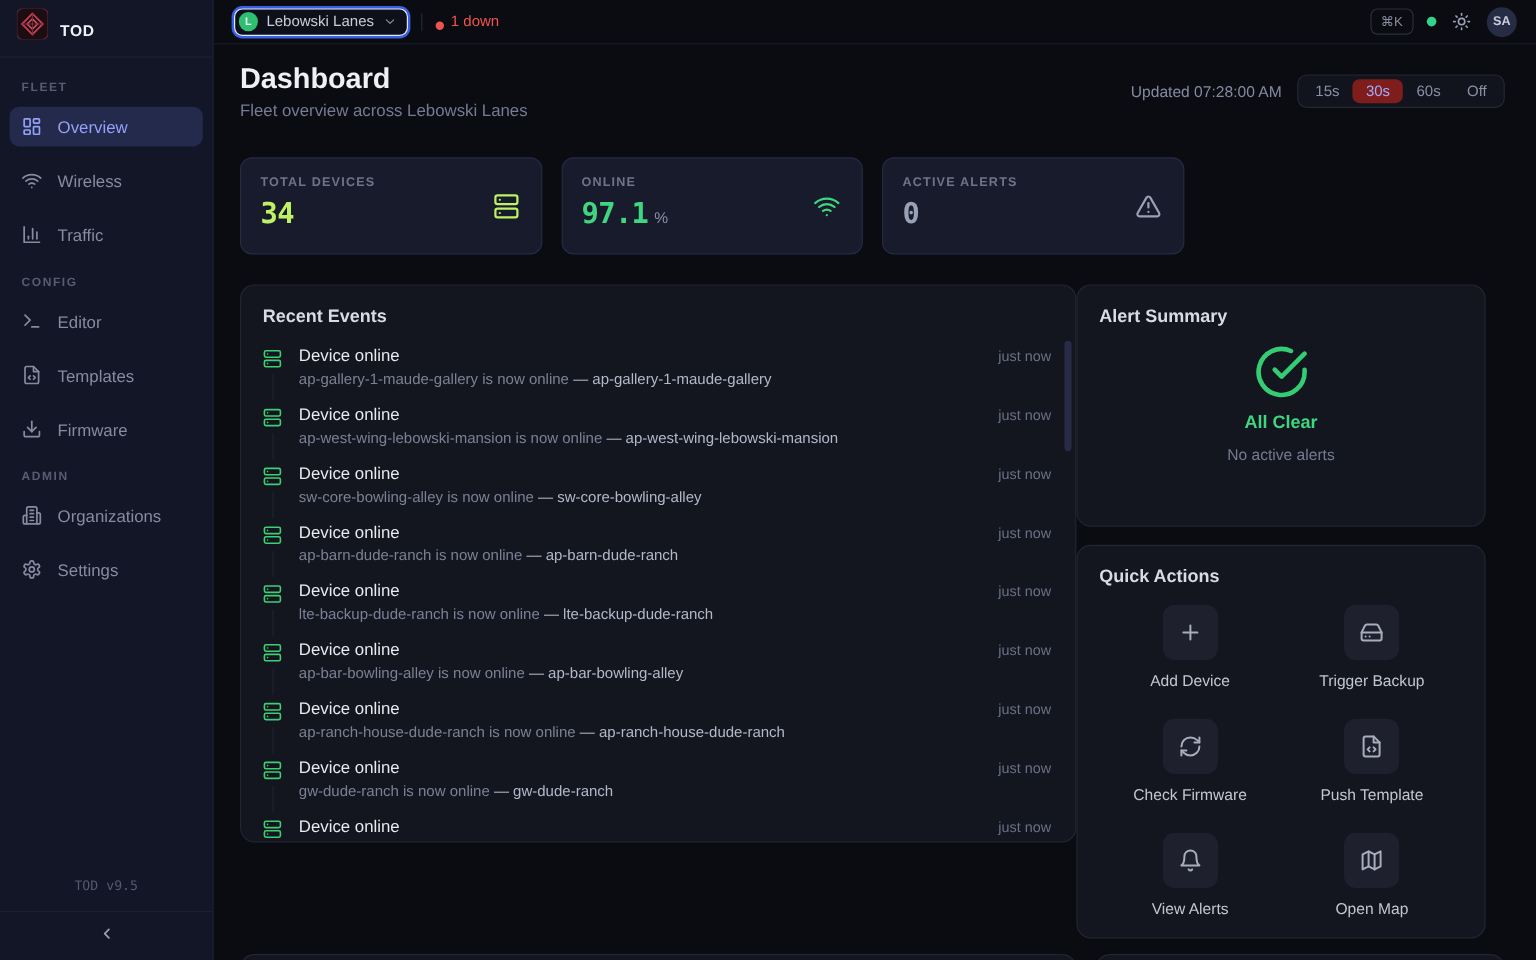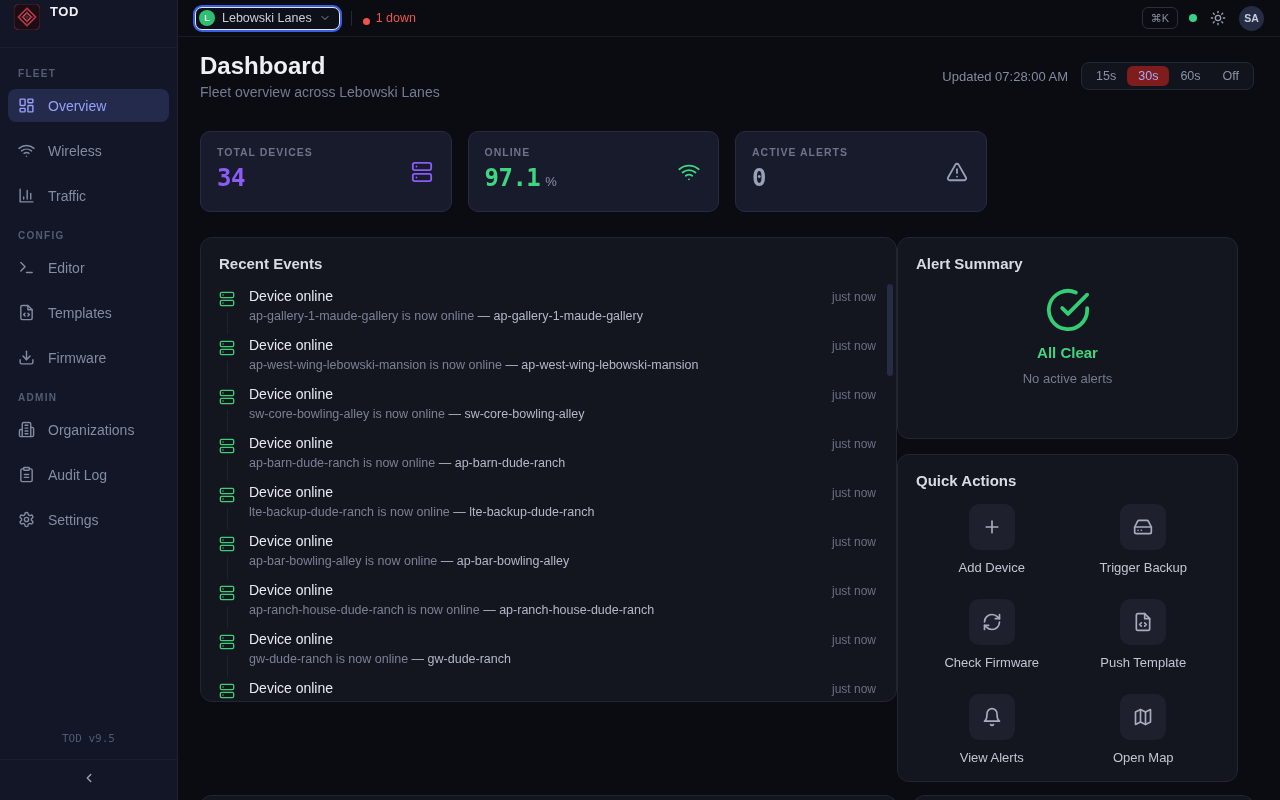--- a/index.html
+++ b/index.html
@@ -7,21 +7,21 @@
   body {
     width:1280px; height:800px; overflow:hidden;
     background:#0b0c11; color:#e6e8f0;
     font-family:"Liberation Sans","DejaVu Sans",sans-serif;
     -webkit-font-smoothing:antialiased;
   }
   .app { display:flex; width:1280px; height:800px; }
 
   
   .sidebar { width:178px; min-width:178px; background:#121626; border-right:1px solid #1d2132; display:flex; flex-direction:column; }
-  .sidebar-header { height:48px; display:flex; align-items:flex-start; gap:10px; padding:4px 14px; border-bottom:1px solid #1b2031; }
+  .sidebar-header { height:48px; display:flex; align-items:flex-end; gap:10px; padding:14px 14px; border-bottom:1px solid #1b2031; }
   .logo { width:26px; height:26px; flex:none; }
   .brand { font-size:13px; font-weight:700; letter-spacing:0.6px; color:#f0f1f6; }
   .nav { flex:1; padding:16px 8px 0; overflow:hidden; }
   .nav-section-label { font-size:10px; font-weight:700; letter-spacing:1.3px; color:#565c73; padding:0 10px; margin:4px 0 10px; }
   .nav-section-label + .nav-section-label, .nav-gap { margin-top:18px; }
   .nav-item { display:flex; align-items:center; gap:13px; width:100%; padding:8px 10px; margin-bottom:12px;
     border:none; border-radius:8px; background:transparent; color:#858ba0; font-size:14px; text-align:left; cursor:pointer;
     font-family:inherit; }
   .nav-item.active { background:#242a4c; color:#95a0f8; }
   .ni-icon { width:17px; height:17px; display:flex; }
@@ -65,21 +65,21 @@
 
   
   .stats { display:grid; grid-template-columns:repeat(4,1fr); gap:16px; margin-bottom:25px; }
   .stat-card { position:relative; height:81px; background:#181b2c; border:1px solid #272b42; border-radius:10px; padding:14px 16px; }
   .stat-label { font-size:10.5px; font-weight:600; letter-spacing:1px; color:#6e7389; }
   .stat-value-row { margin-top:6px; display:flex; align-items:baseline; gap:5px; }
   .stat-value { font-family:"DejaVu Sans Mono",monospace; font-size:24px; font-weight:700; letter-spacing:-0.5px; }
   .stat-unit { font-size:13px; color:#8a8fa3; }
   .stat-icon { position:absolute; right:18px; top:50%; transform:translateY(-50%); display:flex; }
   .stat-icon svg { width:22px; height:22px; }
-  .c-indigo { color:#8b5cf6; } .c-green { color:#3fd67f; } .c-gray { color:#9aa0b5; }
+  .c-indigo { color:#bef264; } .c-green { color:#3fd67f; } .c-gray { color:#9aa0b5; }
 
   
   .panel { background:#13151f; border:1px solid #222532; border-radius:12px; }
   .grid { display:flex; gap:0; align-items:flex-start; }
 
   .events-panel { width:697px; min-width:697px; height:465px; position:relative; overflow:hidden; }
   .panel-head { display:flex; justify-content:space-between; align-items:center; padding:17px 18px 8px; }
   .panel-title { margin:0; font-size:15px; font-weight:600; color:#d8dbe6; }
   .tabs { display:flex; gap:4px; align-items:center; }
   .tab { padding:4px 10px; border:none; border-radius:7px; background:none; font-size:13px; color:#757a90; cursor:pointer; font-family:inherit; }
@@ -206,31 +206,20 @@
               <path d="M6 22V4a2 2 0 0 1 2-2h8a2 2 0 0 1 2 2v18Z"></path>
               <path d="M6 12H4a2 2 0 0 0-2 2v6a2 2 0 0 0 2 2h2"></path>
               <path d="M18 9h2a2 2 0 0 1 2 2v9a2 2 0 0 1-2 2h-2"></path>
               <path d="M10 6h4"></path>
               <path d="M10 10h4"></path>
               <path d="M10 14h4"></path>
               <path d="M10 18h4"></path>
             </svg>
           </span>
           <span class="ni-label">Organizations</span>
-        </button>
-        <button class="nav-item">
-          <span class="ni-icon">
-            <svg viewBox="0 0 24 24" fill="none" stroke="currentColor" stroke-width="2" stroke-linecap="round" stroke-linejoin="round">
-              <rect x="8" y="2" width="8" height="4" rx="1"></rect>
-              <path d="M16 4h2a2 2 0 0 1 2 2v14a2 2 0 0 1-2 2H6a2 2 0 0 1-2-2V6a2 2 0 0 1 2-2h2"></path>
-              <path d="M9 12h6"></path>
-              <path d="M9 16h6"></path>
-            </svg>
-          </span>
-          <span class="ni-label">Audit Log</span>
         </button>
         <button class="nav-item">
           <span class="ni-icon">
             <svg viewBox="0 0 24 24" fill="none" stroke="currentColor" stroke-width="2" stroke-linecap="round" stroke-linejoin="round">
               <path d="M12.22 2h-.44a2 2 0 0 0-2 2v.18a2 2 0 0 1-1 1.73l-.43.25a2 2 0 0 1-2 0l-.15-.08a2 2 0 0 0-2.73.73l-.22.38a2 2 0 0 0 .73 2.73l.15.1a2 2 0 0 1 1 1.72v.51a2 2 0 0 1-1 1.74l-.15.09a2 2 0 0 0-.73 2.73l.22.38a2 2 0 0 0 2.73.73l.15-.08a2 2 0 0 1 2 0l.43.25a2 2 0 0 1 1 1.73V20a2 2 0 0 0 2 2h.44a2 2 0 0 0 2-2v-.18a2 2 0 0 1 1-1.73l.43-.25a2 2 0 0 1 2 0l.15.08a2 2 0 0 0 2.73-.73l.22-.39a2 2 0 0 0-.73-2.73l-.15-.08a2 2 0 0 1-1-1.74v-.5a2 2 0 0 1 1-1.74l.15-.09a2 2 0 0 0 .73-2.73l-.22-.38a2 2 0 0 0-2.73-.73l-.15.08a2 2 0 0 1-2 0l-.43-.25a2 2 0 0 1-1-1.73V4a2 2 0 0 0-2-2z"></path>
               <circle cx="12" cy="12" r="3"></circle>
             </svg>
           </span>
           <span class="ni-label">Settings</span>
         </button>

